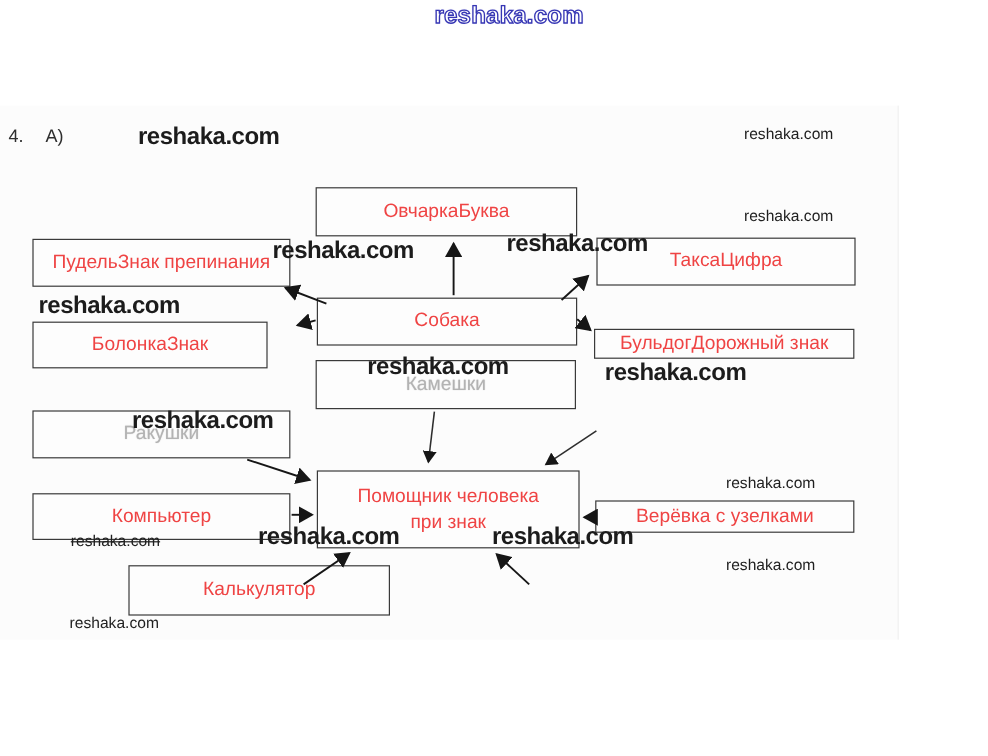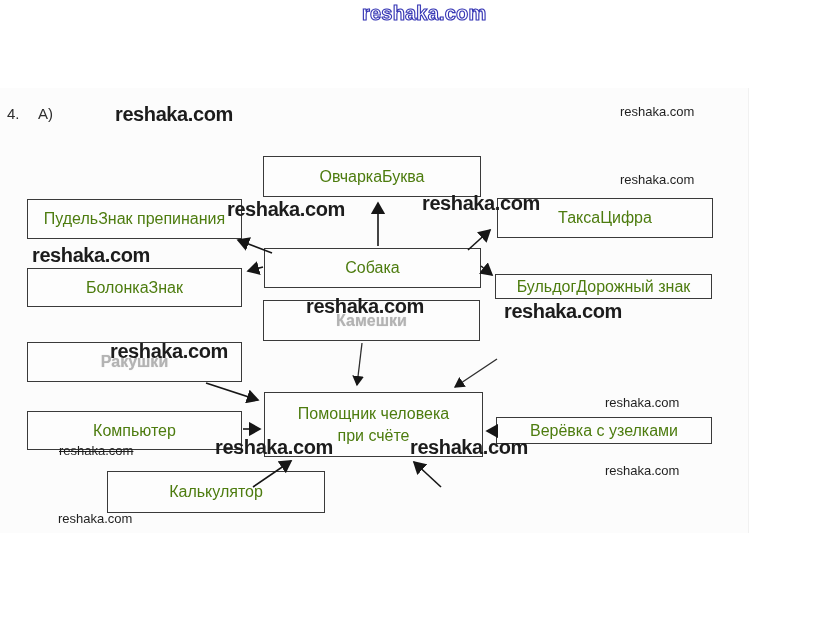--- a/index.html
+++ b/index.html
@@ -4,22 +4,22 @@
 <style>
   html,body{margin:0;padding:0;background:#ffffff;}
   .stage{position:relative;width:823px;height:630px;background:#ffffff;overflow:hidden;
          font-family:"Liberation Sans","DejaVu Sans",sans-serif;}
   .page-bg{position:absolute;left:0;top:88px;width:748px;height:445px;background:#fcfcfc;
            border-right:1px solid #f1f1f1;}
   .q-num{position:absolute;left:7px;top:105px;font-size:15px;color:#2e2e2e;}
   .q-letter{position:absolute;left:38px;top:105px;font-size:15px;color:#2e2e2e;}
   .dbox{position:absolute;background:#fdfdfd;border:1.5px solid #3a3a3a;box-sizing:border-box;
         display:flex;align-items:center;justify-content:center;flex-direction:column;
-        font-size:16px;color:#4d7c0f;text-align:center;line-height:1.35;}
-  .dbox.faded{color:#b3b3b3;text-shadow:0 0 1px #cccccc;font-weight:bold;}
+        font-size:16px;color:#ef4444;text-align:center;line-height:1.35;}
+  .dbox.faded{color:#b3b3b3;text-shadow:0 0 1px #cccccc;}
   .arrows{position:absolute;left:0;top:0;width:823px;height:630px;pointer-events:none;}
   .wm{position:absolute;white-space:nowrap;color:#1c1c1c;}
   .wm-bold{font-size:20px;font-weight:700;letter-spacing:-0.4px;}
   .wm-small{font-size:13px;font-weight:400;color:#1f1f1f;}
   .wm-blue{font-size:20px;font-weight:700;color:#ffffff;letter-spacing:0.2px;
            -webkit-text-stroke:1.1px #3636b4;text-shadow:0 0 1px #6a6ad0;}
 </style>
 </head>
 <body>
 
@@ -34,35 +34,35 @@
   </div>
   <div class="dbox" style="left:27px;top:199px;width:215px;height:40px">
     <span>ПудельЗнак препинания</span>
   </div>
   <div class="dbox" style="left:497px;top:198px;width:216px;height:40px">
     <span>ТаксаЦифра</span>
   </div>
   <div class="dbox" style="left:264px;top:248px;width:217px;height:40px">
     <span>Собака</span>
   </div>
-  <div class="dbox" style="left:27px;top:268px;width:215px;height:39px">
+  <div class="dbox" style="left:27px;top:268px;width:196px;height:39px">
     <span>БолонкаЗнак</span>
   </div>
   <div class="dbox" style="left:495px;top:274px;width:217px;height:25px">
     <span>БульдогДорожный знак</span>
   </div>
   <div class="dbox faded" style="left:263px;top:300px;width:217px;height:41px">
     <span>Камешки</span>
   </div>
   <div class="dbox faded" style="left:27px;top:342px;width:215px;height:40px">
     <span>Ракушки</span>
   </div>
   <div class="dbox" style="left:264px;top:392px;width:219px;height:65px">
     <span>Помощник человека</span>
-    <span>при счёте</span>
+    <span>при знак</span>
   </div>
   <div class="dbox" style="left:27px;top:411px;width:215px;height:39px">
     <span>Компьютер</span>
   </div>
   <div class="dbox" style="left:496px;top:417px;width:216px;height:27px">
     <span>Верёвка с узелками</span>
   </div>
   <div class="dbox" style="left:107px;top:471px;width:218px;height:42px">
     <span>Калькулятор</span>
   </div>

